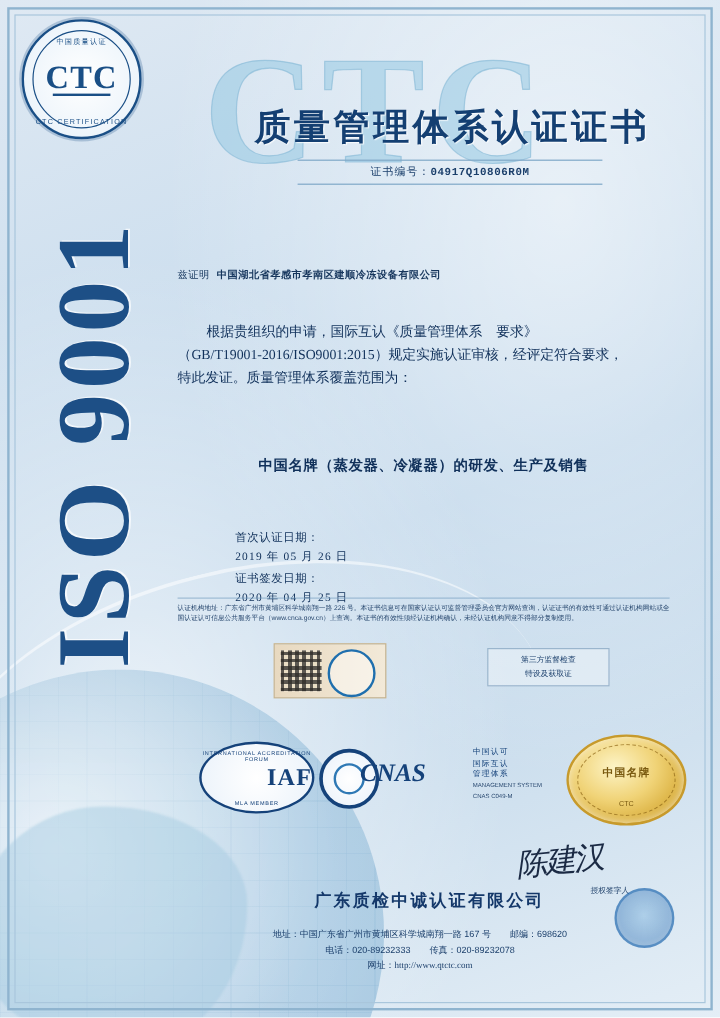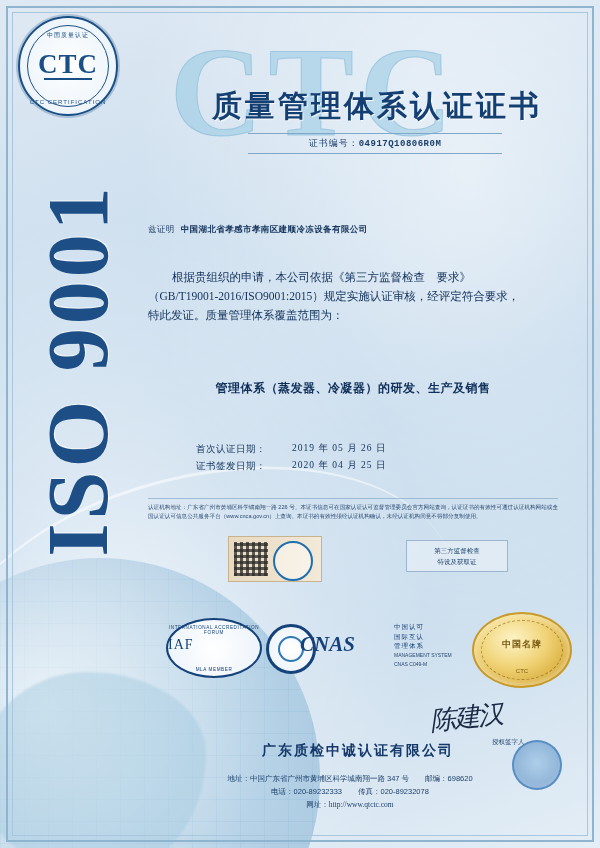--- a/index.html
+++ b/index.html
@@ -232,21 +232,21 @@
   
   .dates {
     position: absolute;
     left: 196px;
     top: 440px;
     width: 330px;
     font-size: 9.5px;
     color: #10305a;
     line-height: 17px;
   }
-  .dates .row { display: flex; }
+  .dates .row { display: flex; flex-direction: column; }
   .dates .k { width: 96px; letter-spacing: .5px; }
   .dates .v { font-family: "Liberation Serif", serif; letter-spacing: 1px; }
 
   
   .fineprint {
     position: absolute;
     left: 148px;
     top: 498px;
     width: 410px;
     font-size: 5.6px;
@@ -308,24 +308,24 @@
   .iaf {
     position: absolute;
     left: 18px; top: 6px;
     width: 92px; height: 56px;
     border-radius: 50%;
     border: 2px solid #15427a;
     background: radial-gradient(circle at 50% 50%, #ffffff 0%, #eaf2fa 100%);
   }
   .iaf .txt {
     position: absolute; left: 0; right: 0; top: 17px;
-    text-align: left;
-    font-family: "Liberation Serif", serif;
-    font-weight: normal;
-    font-size: 14px;
+    text-align: right;
+    font-family: "Liberation Serif", serif;
+    font-weight: bold;
+    font-size: 20px;
     color: #15427a;
     letter-spacing: 1px;
   }
   .iaf .top, .iaf .bot {
     position: absolute; left: 0; right: 0;
     text-align: center; font-size: 4.6px; color: #15427a; letter-spacing: .6px;
   }
   .iaf .top { top: 5px; }
   .iaf .bot { bottom: 4px; }
 
@@ -456,26 +456,26 @@
 
   <div class="cert-no-box">
     <span class="label">证书编号：</span><span class="value">04917Q10806R0M</span>
   </div>
 
   <div class="company-line">
     <span class="tag">兹证明</span><span class="name">中国湖北省孝感市孝南区建顺冷冻设备有限公司</span>
   </div>
 
   <div class="body-text">
-    <p class="indent">根据贵组织的申请，本公司依据《第三方监督检查　要求》</p>
+    <p class="indent">根据贵组织的申请，国际互认《质量管理体系　要求》</p>
     <p>（GB/T19001-2016/ISO9001:2015）规定实施认证审核，经评定符合要求，</p>
     <p>特此发证。质量管理体系覆盖范围为：</p>
   </div>
 
-  <div class="scope">管理体系（蒸发器、冷凝器）的研发、生产及销售</div>
+  <div class="scope">中国名牌（蒸发器、冷凝器）的研发、生产及销售</div>
 
   <div class="dates">
     <div class="row">
       <span class="k">首次认证日期：</span>
       <span class="v">2019 年 05 月 26 日</span>
     </div>
     <div class="row">
       <span class="k">证书签发日期：</span>
       <span class="v">2020 年 04 月 25 日</span>
     </div>
@@ -522,21 +522,21 @@
   </div>
 
   <div class="sig">陈建汉</div>
   <div class="sig-label">授权签字人</div>
   <div class="blue-stamp"></div>
 
   <div class="org">广东质检中诚认证有限公司</div>
 
   <div class="addr">
     <div>
-      <span>地址：</span><span>中国广东省广州市黄埔区科学城南翔一路 347 号</span><span class="sep"></span><span>邮编：</span><span>698620</span>
+      <span>地址：</span><span>中国广东省广州市黄埔区科学城南翔一路 167 号</span><span class="sep"></span><span>邮编：</span><span>698620</span>
     </div>
     <div>
       <span>电话：</span><span>020-89232333</span><span class="sep"></span><span>传真：</span><span>020-89232078</span>
     </div>
     <div>
       <span>网址：</span><span class="web">http://www.qtctc.com</span>
     </div>
   </div>
 
 </div>

